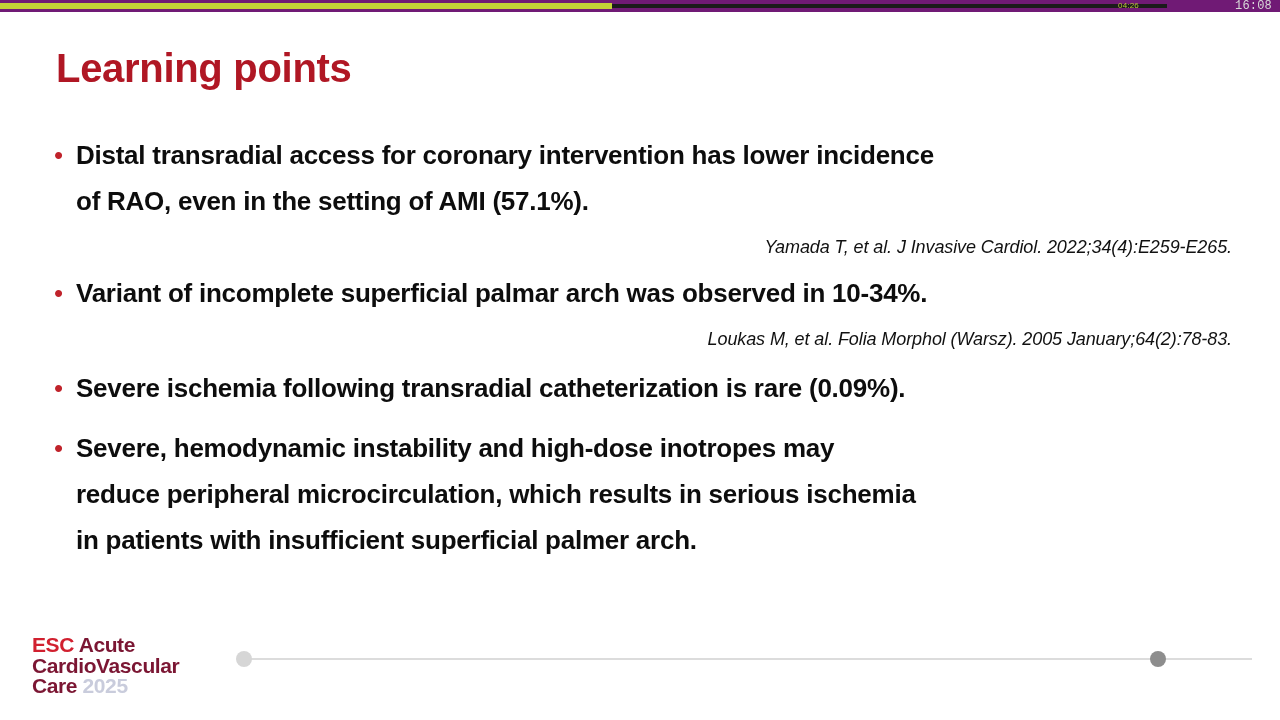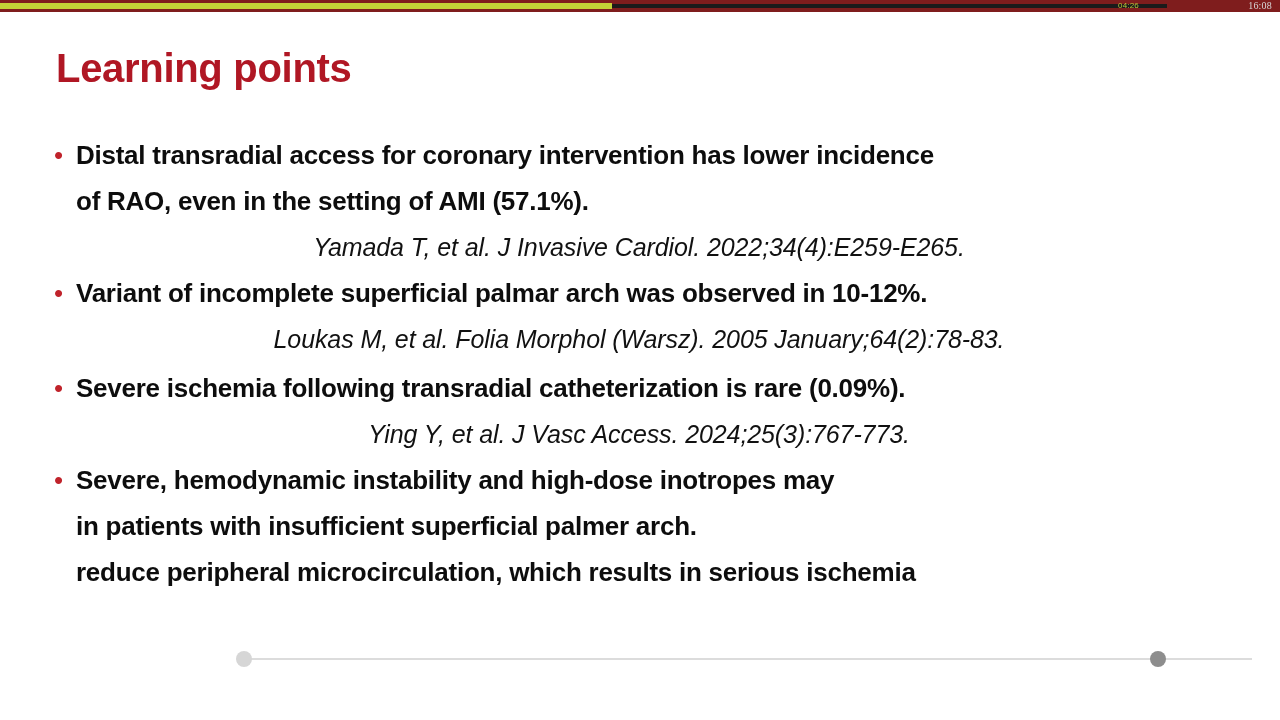--- a/index.html
+++ b/index.html
@@ -14,21 +14,21 @@
     overflow: hidden;
     position: relative;
   }
 
   
   .player-bar {
     position: absolute;
     top: 0; left: 0;
     width: 1280px;
     height: 12px;
-    background: #7f1d1d;
+    background: #701a75;
     z-index: 50;
   }
   .player-bar-played {
     position: absolute;
     top: 3px; left: 0;
     width: 612px;
     height: 6px;
     background: #c3d236;
   }
   .player-bar-buffered {
@@ -46,24 +46,24 @@
     font-size: 8px;
     line-height: 12px;
     color: #b9c43a;
     font-family: "Liberation Sans", sans-serif;
     letter-spacing: .2px;
   }
   .player-time-total {
     position: absolute;
     top: 0px;
     right: 8px;
-    font-size: 10px;
+    font-size: 12px;
     line-height: 12px;
     color: #d8d8d8;
-    font-family: Liberation Serif, serif;
+    font-family: Liberation Mono, monospace;
     letter-spacing: .2px;
   }
 
   
   .slide {
     position: absolute;
     top: 12px; left: 0;
     width: 1280px;
     height: 699px;
     background: #ffffff;
@@ -109,22 +109,22 @@
     font-weight: bold;
     color: #0d0d0d;
     line-height: 46px;
     letter-spacing: -0.25px;
   }
   .bullet-text .cont {
     display: block;
   }
 
   .citation {
-    text-align: center;
-    font-size: 25px;
+    text-align: right;
+    font-size: 18px;
     font-style: italic;
     color: #111111;
     line-height: 32px;
     padding-right: 14px;
     letter-spacing: -0.1px;
   }
 
   .gap-sm { height: 7px; }
   .gap-md { height: 10px; }
 
@@ -198,55 +198,59 @@
       <div class="gap-sm"></div>
       <div class="citation">Yamada T, et al. J Invasive Cardiol. 2022;34(4):E259-E265.</div>
     </div>
 
     <div class="gap-sm"></div>
 
     <div class="bullet-block">
       <div class="bullet-row">
         <div class="bullet-dot">•</div>
         <div class="bullet-text">
-          <span>Variant of incomplete superficial palmar arch was observed in 10-12%.</span>
+          <span>Variant of incomplete superficial palmar arch was observed in 10-34%.</span>
         </div>
       </div>
       <div class="gap-sm"></div>
       <div class="citation">Loukas M, et al. Folia Morphol (Warsz). 2005 January;64(2):78-83.</div>
     </div>
 
     <div class="gap-md"></div>
 
     <div class="bullet-block">
       <div class="bullet-row">
         <div class="bullet-dot">•</div>
         <div class="bullet-text">
           <span>Severe ischemia following transradial catheterization is rare (0.09%).</span>
         </div>
       </div>
       <div class="gap-sm"></div>
-      <div class="citation">Ying Y, et al. J Vasc Access. 2024;25(3):767-773.</div>
     </div>
 
     <div class="gap-sm"></div>
 
     <div class="bullet-block">
       <div class="bullet-row">
         <div class="bullet-dot">•</div>
         <div class="bullet-text">
           <span>Severe, hemodynamic instability and high-dose inotropes may</span>
+          <span class="cont">reduce peripheral microcirculation, which results in serious ischemia</span>
           <span class="cont">in patients with insufficient superficial palmer arch.</span>
-          <span class="cont">reduce peripheral microcirculation, which results in serious ischemia</span>
         </div>
       </div>
     </div>
 
   </div>
 
+  <div class="logo">
+    <span class="logo-line"><span class="logo-esc">ESC</span> <span class="logo-dark">Acute</span></span>
+    <span class="logo-line logo-dark">CardioVascular</span>
+    <span class="logo-line"><span class="logo-dark">Care</span> <span class="logo-year">2025</span></span>
+  </div>
 
   <div class="scrubber">
     <div class="scrub-track"></div>
     <div class="scrub-handle left"></div>
     <div class="scrub-handle right"></div>
   </div>
 
 </div>
 
 </body></html>

